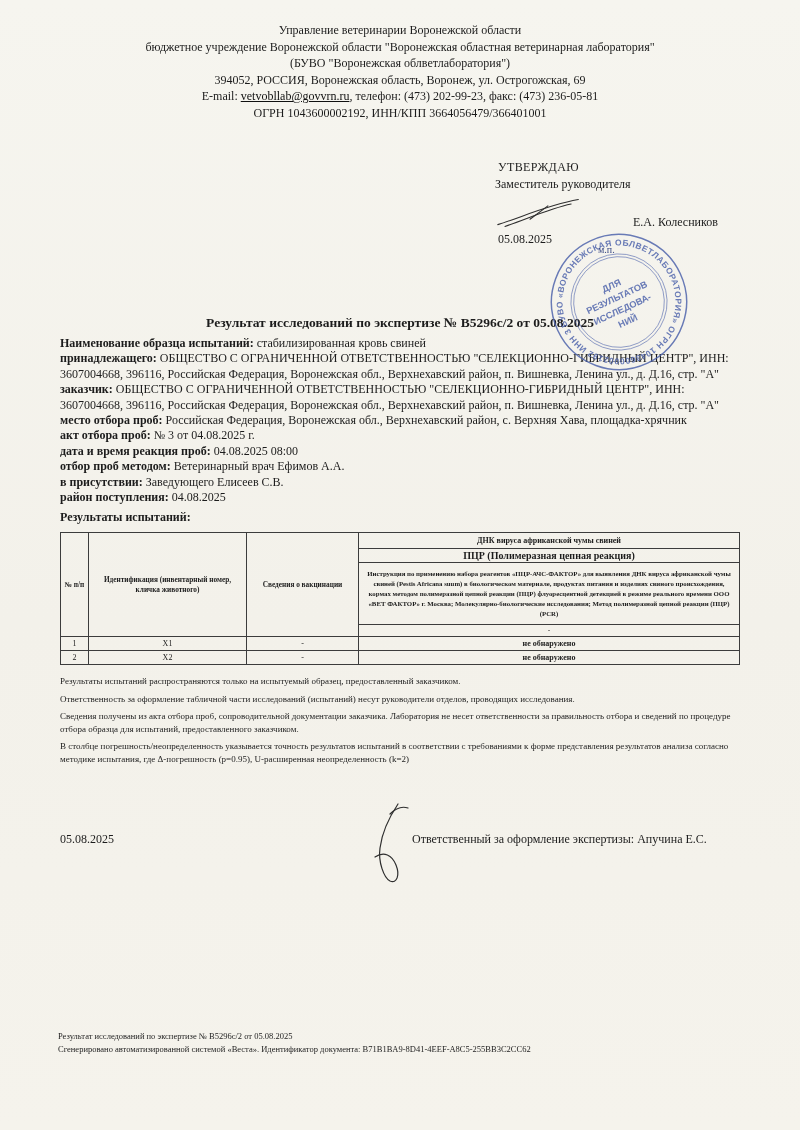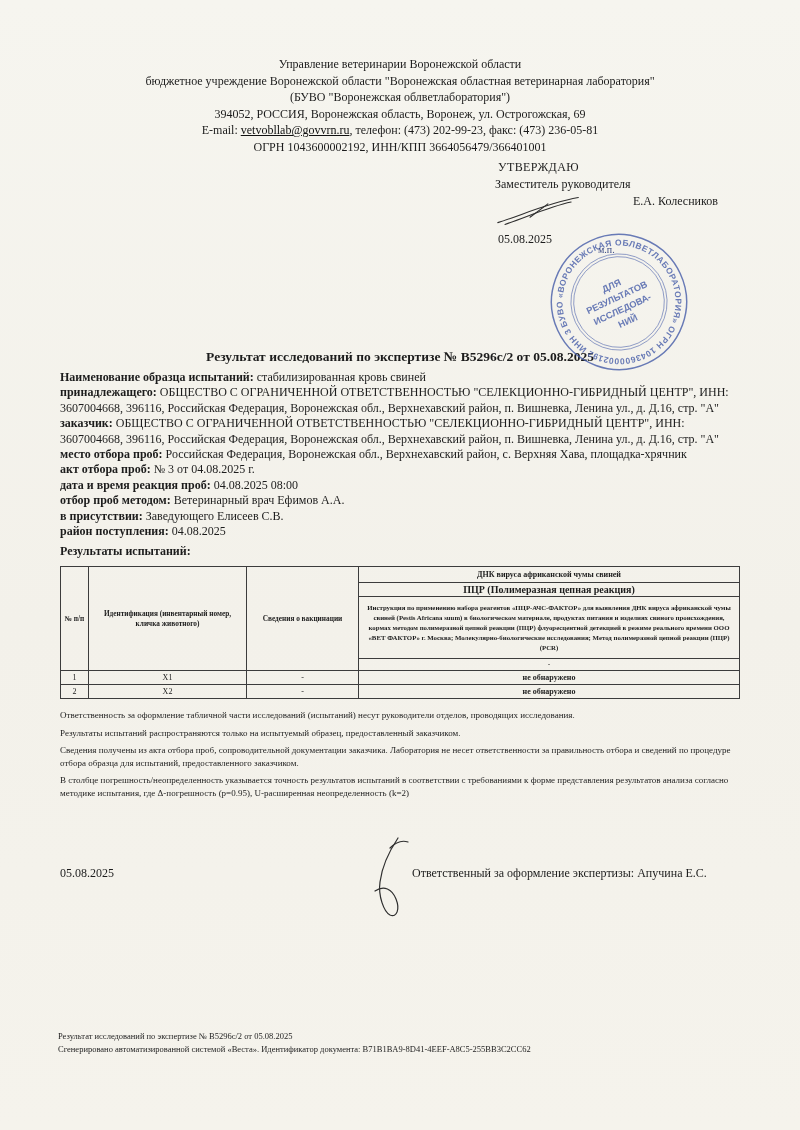--- a/index.html
+++ b/index.html
@@ -1,27 +1,27 @@
 <!DOCTYPE html>
 <html><head>
 <meta charset="utf-8">
 <style>
   * { margin:0; padding:0; box-sizing:border-box; }
   html,body { width:800px; height:1130px; }
   body { background:#eceae3; font-family:"Liberation Serif", serif; color:#1c1c1c; }
   .page { position:relative; width:800px; height:1130px; overflow:hidden;
           background:linear-gradient(180deg,#f6f5ef 0%,#f3f1ea 55%,#f5f3ec 100%); }
 
-  .header { padding-top:56px; text-align:center; font-size:12px; line-height:16.5px; }
+  .header { padding-top:22px; text-align:center; font-size:12px; line-height:16.5px; }
   .email-link { color:#101010; text-decoration:underline; cursor:pointer; }
 
   .approval { position:absolute; left:478px; top:160px; width:268px; font-size:12px; }
   .a-head { margin-left:20px; letter-spacing:0.4px; }
   .a-pos  { margin-left:17px; margin-top:2px; }
-  .sig-row { display:flex; margin-top:2px; height:36px; }
+  .sig-row { display:flex; align-items:flex-end; margin-top:2px; height:36px; }
   .sig-top { width:85px; height:34px; margin-left:18px; }
   .a-name { margin-left:52px; white-space:nowrap; }
   .a-date { margin-left:20px; margin-top:2px; }
 
   .stamp-wrap { position:absolute; left:543px; top:228px; width:152px; height:148px; opacity:0.82; }
   .st-ring { fill:none; stroke:#4a60aa; stroke-width:1.6; }
   .st-ring.thin { stroke-width:0.7; }
   .st-ringtext { font-size:9.2px; fill:#4a60aa; font-weight:bold; letter-spacing:0.5px;
                  font-family:"Liberation Sans", sans-serif; }
   .st-center { font-size:10px; fill:#4a60aa; font-weight:bold; text-anchor:middle;
@@ -148,22 +148,22 @@
       <tr class="data-row">
         <td>2</td>
         <td>X2</td>
         <td>-</td>
         <td class="data-result">не обнаружено</td>
       </tr>
     </tbody>
   </table>
 
   <div class="notes">
+    <p>Результаты испытаний распространяются только на испытуемый образец, предоставленный заказчиком.</p>
     <p>Ответственность за оформление табличной части исследований (испытаний) несут руководители отделов, проводящих исследования.</p>
-    <p>Результаты испытаний распространяются только на испытуемый образец, предоставленный заказчиком.</p>
     <p>Сведения получены из акта отбора проб, сопроводительной документации заказчика. Лаборатория не несет ответственности за правильность отбора и сведений по процедуре отбора образца для испытаний, предоставленного заказчиком.</p>
     <p>В столбце погрешность/неопределенность указывается точность результатов испытаний в соответствии с требованиями к форме представления результатов анализа согласно методике испытания, где Δ-погрешность (p=0.95), U-расширенная неопределенность (k=2)</p>
   </div>
 
   <div class="signoff">
     <span class="so-date">05.08.2025</span>
     <svg class="so-sig" viewBox="0 0 60 85">
       <path class="ink" d="M38 2 C 30 14, 22 30, 20 46 C 18 60, 24 76, 30 79 C 37 82, 40 73, 36 63 C 32 53, 24 49, 15 55"></path>
       <path class="ink" d="M30 12 C 35 7, 42 4, 48 6"></path>
     </svg>

